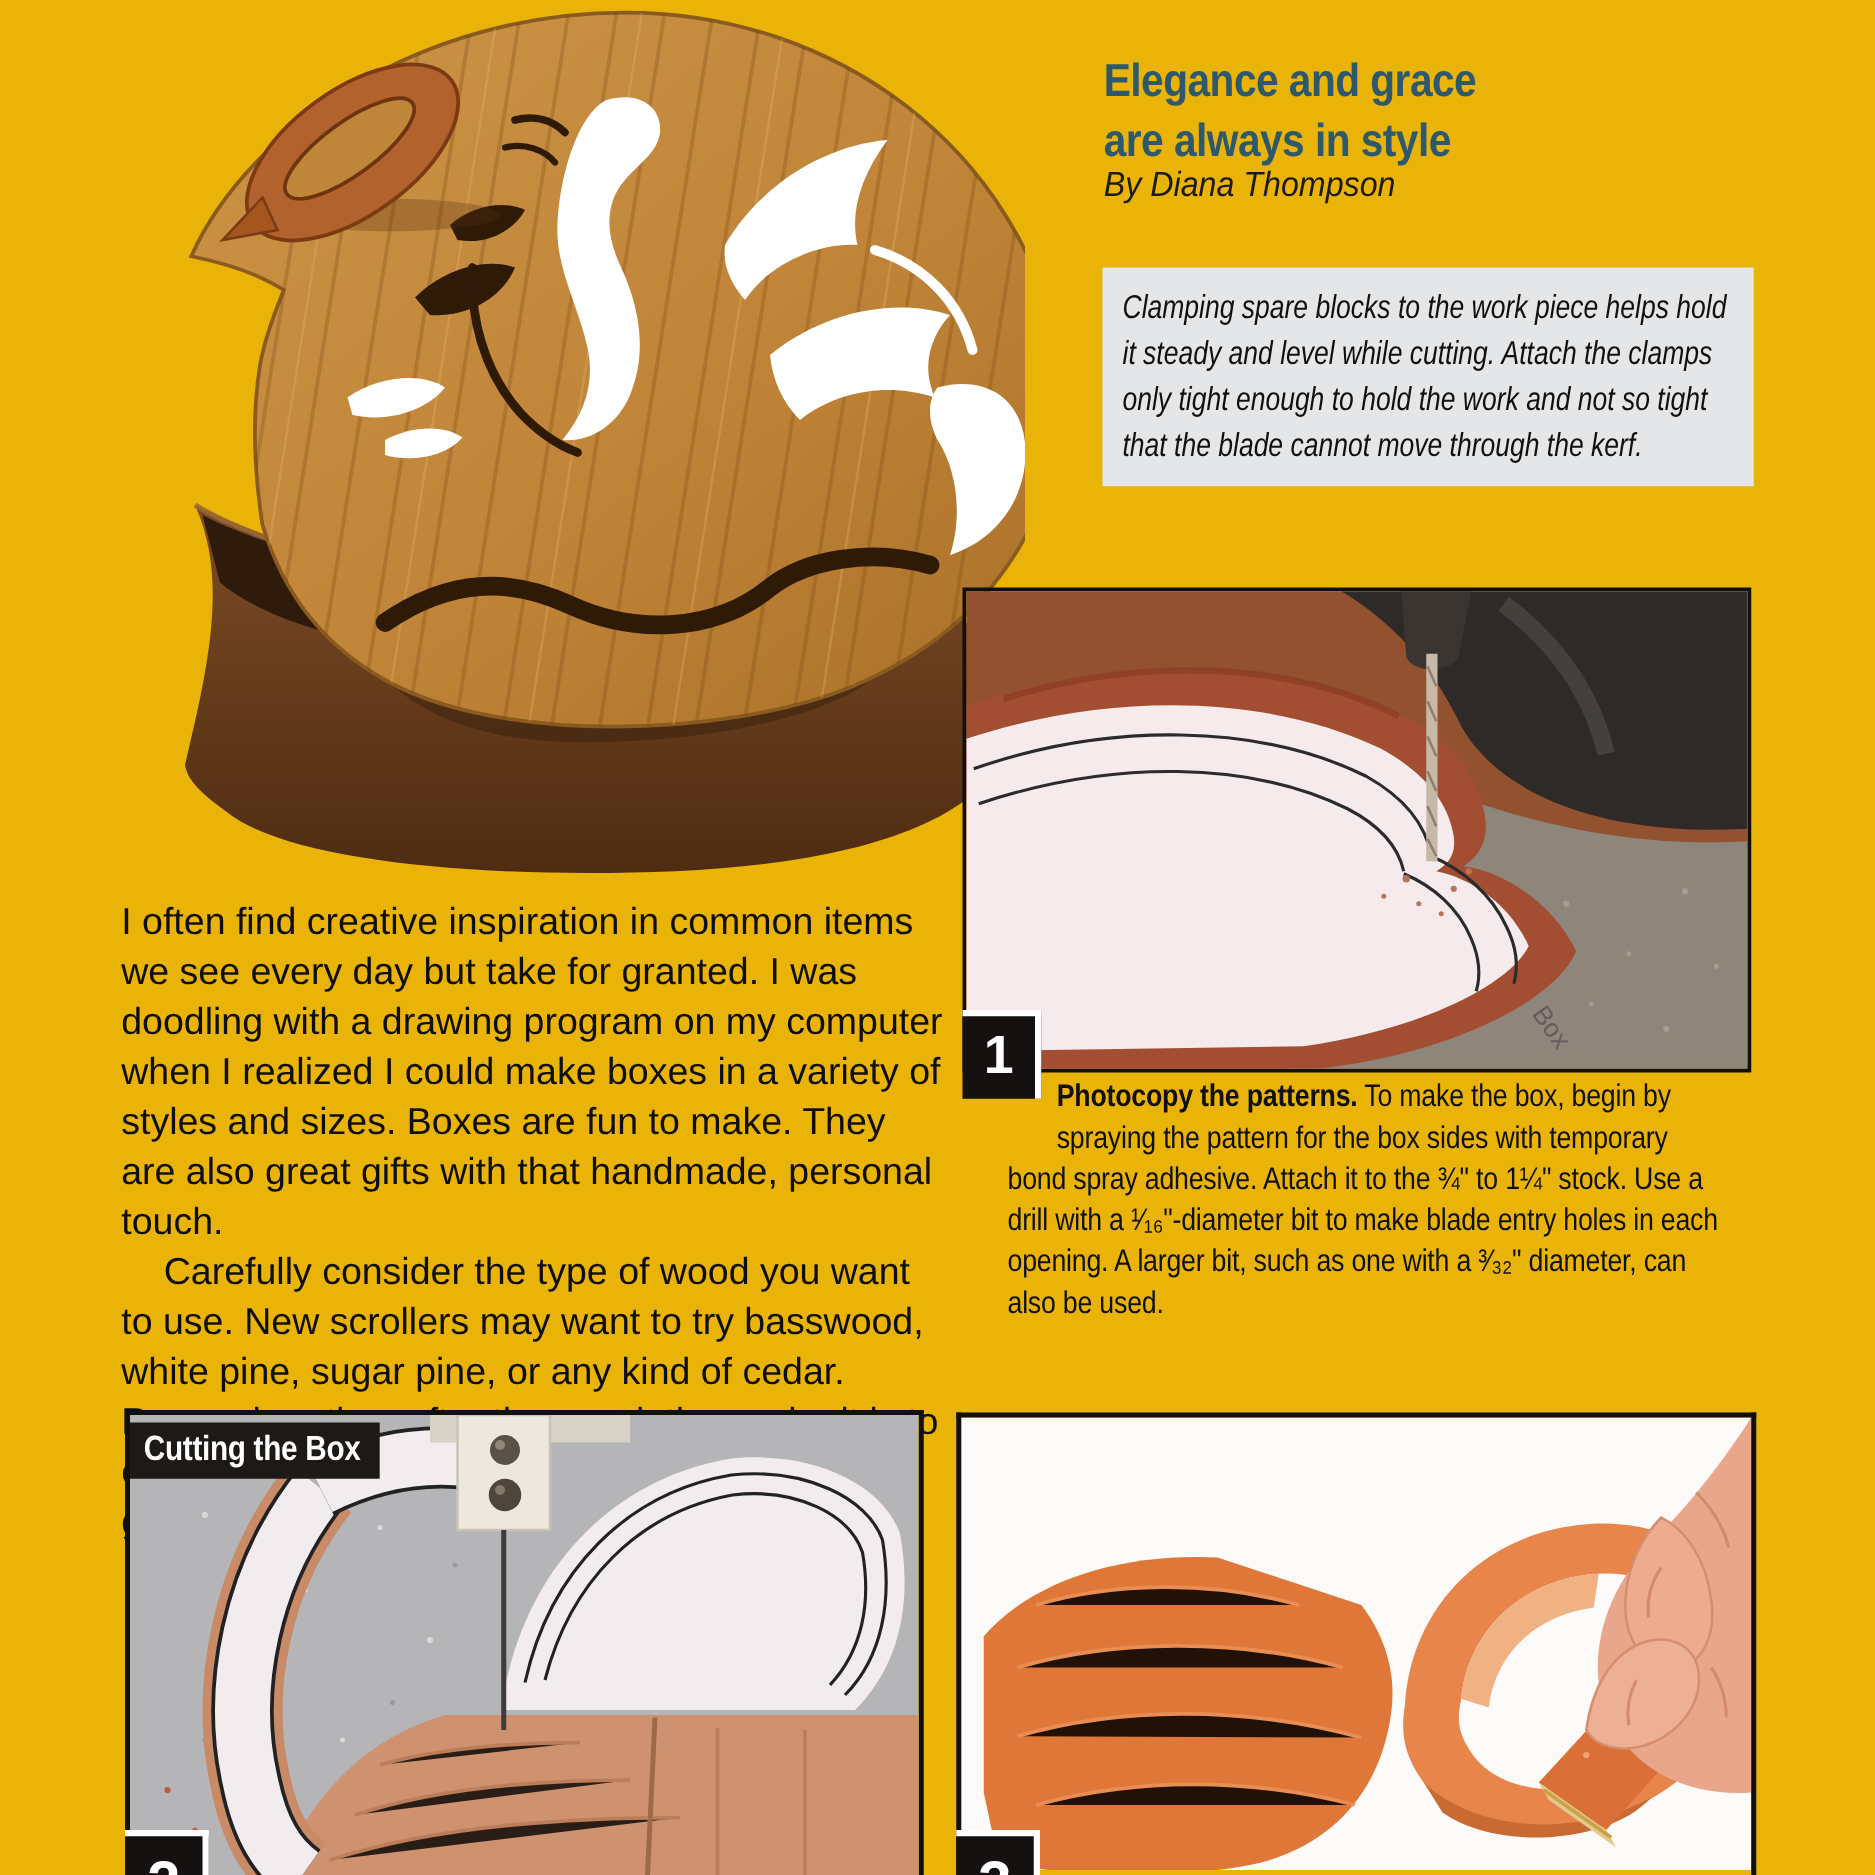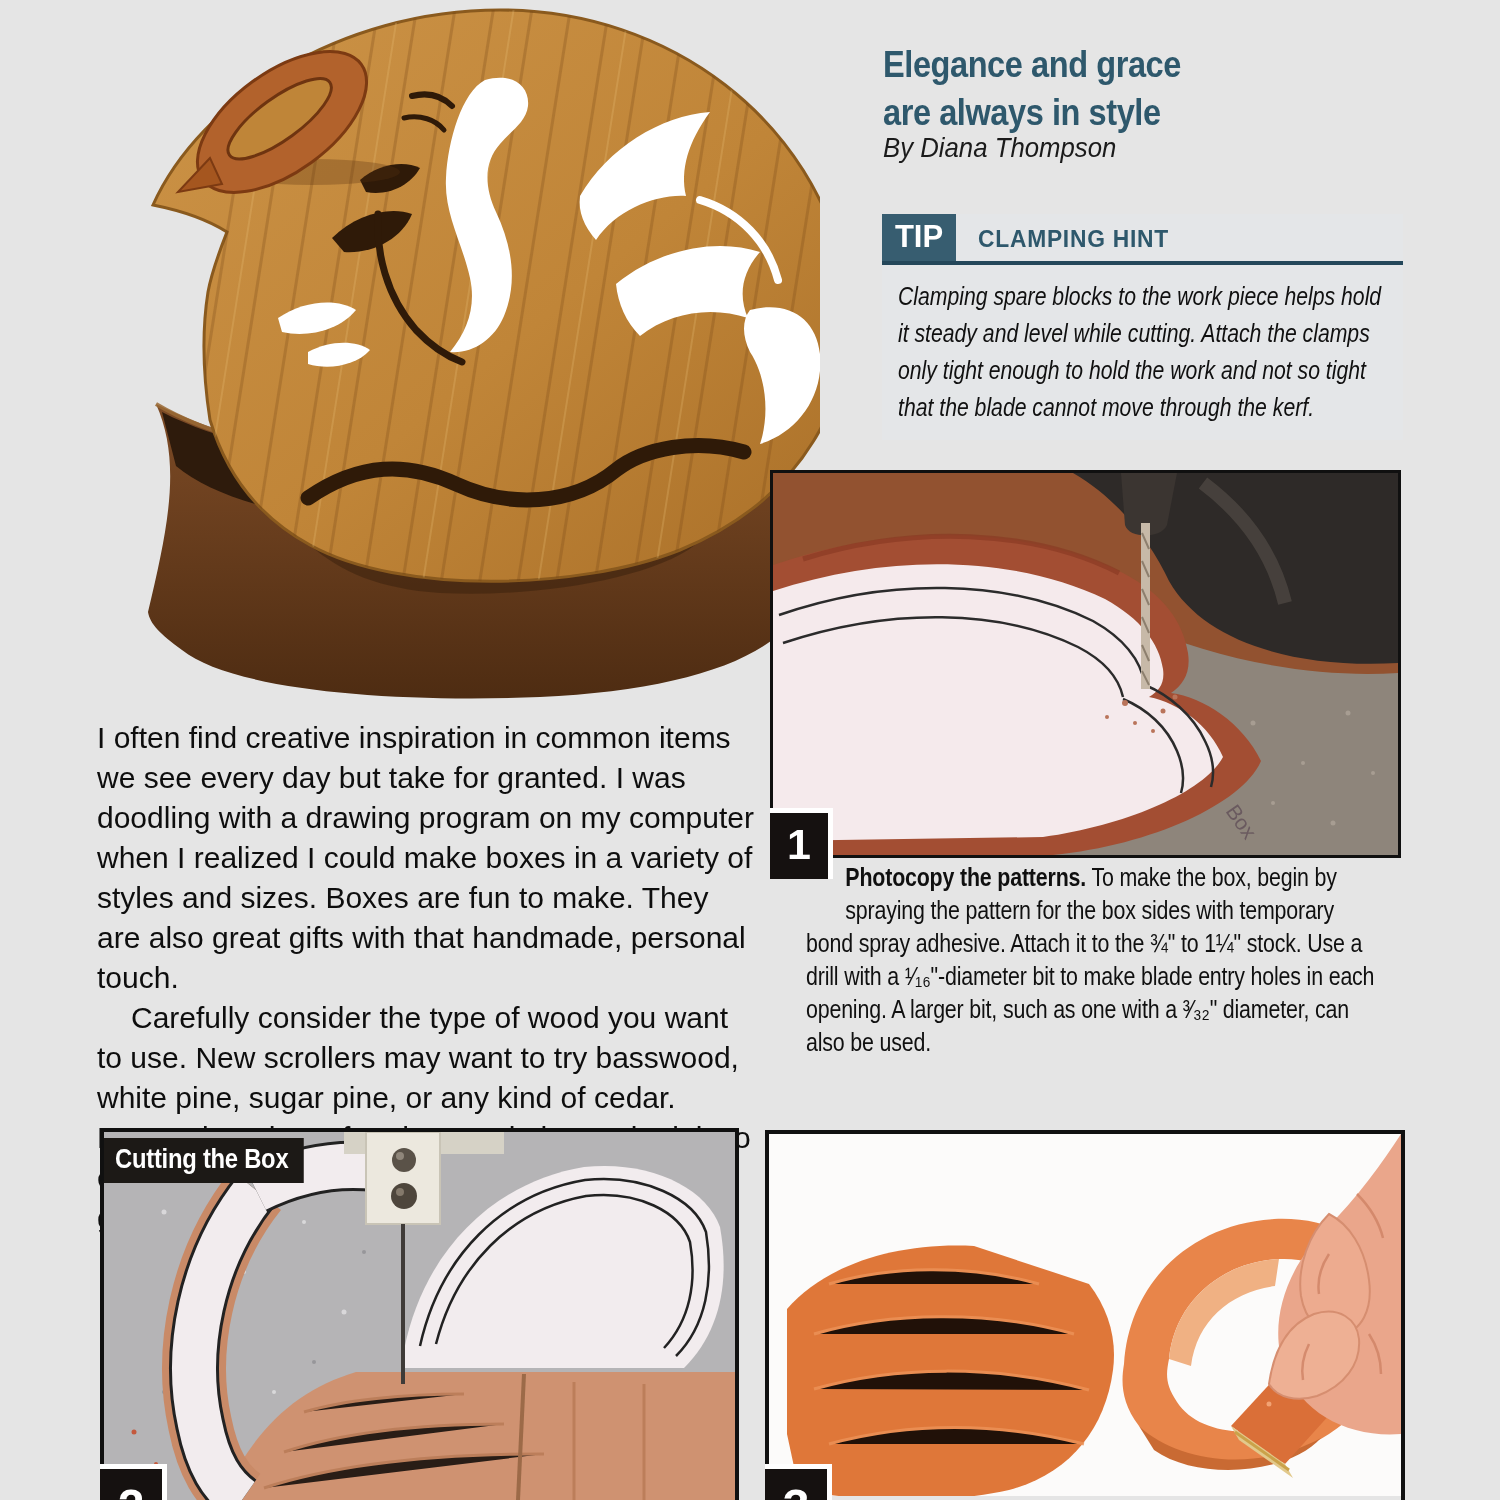--- a/index.html
+++ b/index.html
@@ -1,16 +1,16 @@
 <!DOCTYPE html>
 <html><head>
 <meta charset="utf-8">
 <style>
   html,body{margin:0;padding:0;background:#fff;}
-  .page{position:relative;width:1500px;height:1500px;background:#e5e5e5;overflow:hidden;
+  .page{position:relative;width:1500px;height:1500px;background:#eab308;overflow:hidden;
         font-family:"Liberation Sans",sans-serif;color:#111;}
   svg{display:block;}
 
   
   .article-title{position:absolute;left:883px;top:16px;width:560px;
     font-weight:bold;font-size:37px;line-height:48px;color:#2e586c;
     white-space:pre-line;letter-spacing:-0.5px;
     transform:scaleX(.88);transform-origin:left top;}
   .byline{position:absolute;left:883px;top:132px;font-style:italic;
     font-size:28px;color:#1b1b1b;transform:scaleX(.92);transform-origin:left top;}
@@ -142,24 +142,20 @@
         <path d="M 150 158 L 118 192 L 162 184 Z" fill="#a5561f" stroke="#7c3a12" stroke-width="2"></path>
       </g>
     </svg>
   </div>
 
   <h1 class="article-title">Elegance and grace
 are always in style</h1>
   <div class="byline">By Diana Thompson</div>
 
   <div class="tip-box">
-    <div class="tip-header">
-      <span class="tip-badge">TIP</span>
-      <span class="tip-heading">CLAMPING HINT</span>
-    </div>
     <div class="tip-body">Clamping spare blocks to the work piece helps hold it steady and level while cutting. Attach the clamps only tight enough to hold the work and not so tight that the blade cannot move through the kerf.</div>
   </div>
 
   <div class="photo photo1">
     <svg width="625" height="382" viewBox="0 0 625 382">
       <rect width="625" height="382" fill="#9a5733"></rect>
       <rect x="0" y="0" width="625" height="382" fill="#7d4526" opacity=".25"></rect>
 
       <path d="M 300 0 L 625 0 L 625 190 C 520 196 430 168 396 108 C 378 70 348 28 300 0 Z" fill="#2e2a28"></path>
       <path d="M 430 10 C 470 40 500 80 512 130" stroke="#575049" stroke-width="14" fill="none" opacity=".6"></path>

